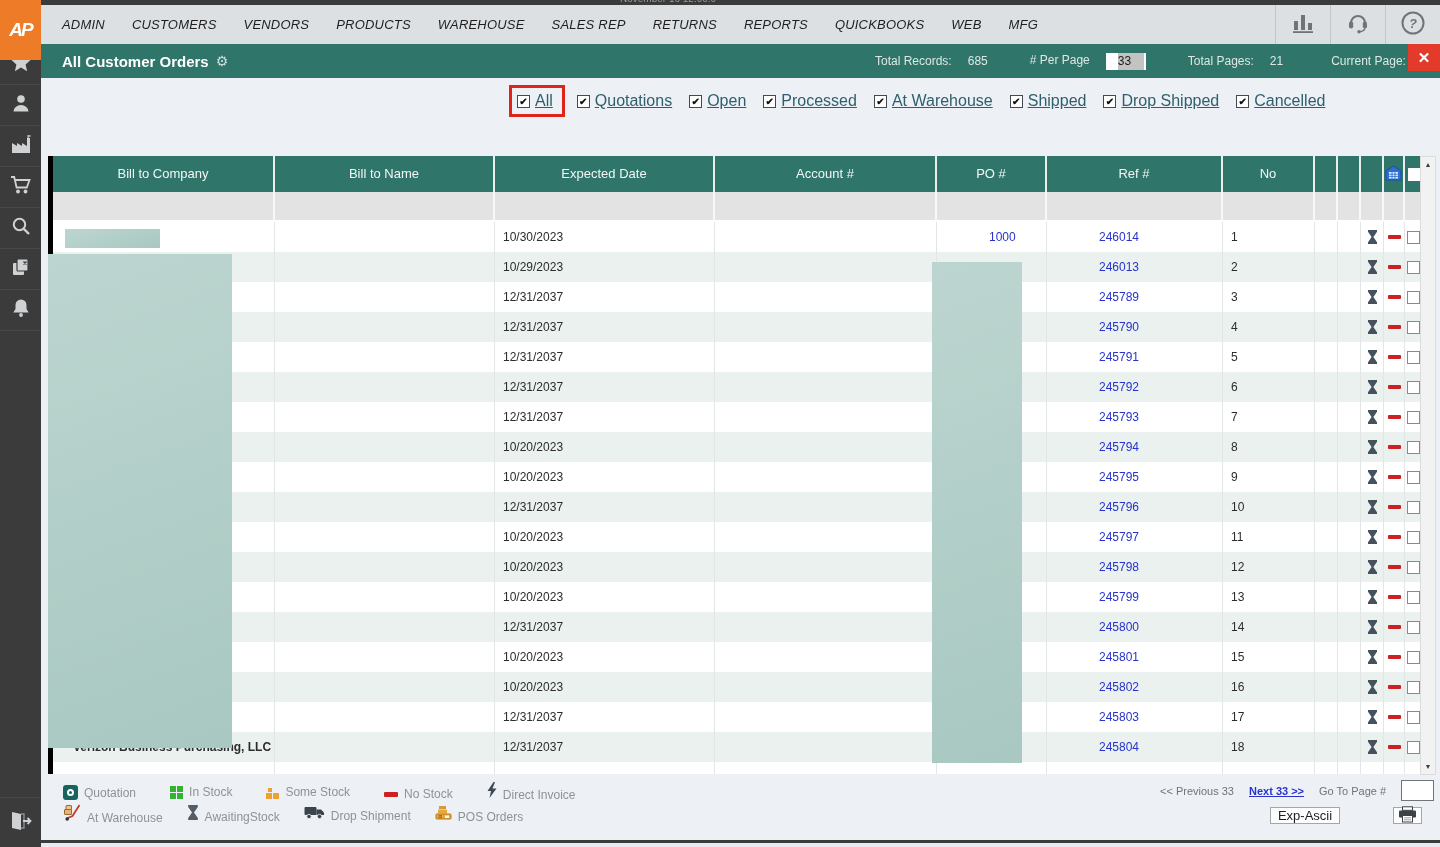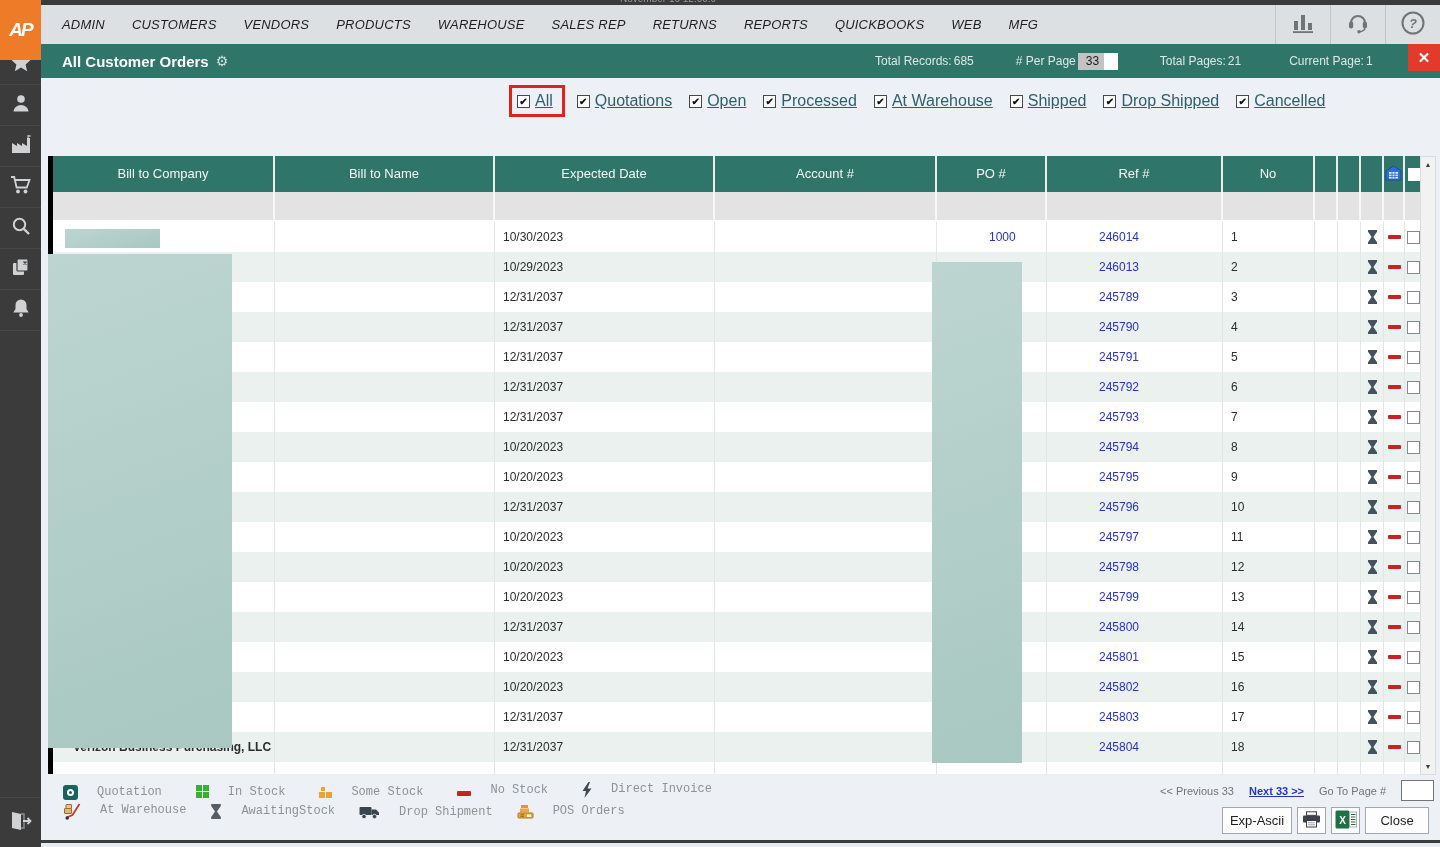--- a/index.html
+++ b/index.html
@@ -22,23 +22,23 @@
   
   #sidebar { left:0; top:44px; width:41px; height:803px; background:#3b3b3c; z-index:4; }
   .side-cell { width:41px; height:41px; display:flex; align-items:center; justify-content:center; border-bottom:1px solid #474748; }
   #side-exit { position:absolute; left:0; top:753px; width:41px; height:50px; display:flex; align-items:center; justify-content:center; border-top:1px solid #474748; }
 
   
   #modal-header { left:41px; top:44px; width:1399px; height:34px; background:#2f7569; z-index:3; }
   #page-title { position:absolute; left:21px; top:0; height:34px; display:flex; align-items:center; gap:7px; color:#fff; font-size:15px; font-weight:bold; }
   #title-gear { font-size:14px; color:#cfe0db; font-weight:normal; }
   #header-stats { position:absolute; left:834px; top:0; height:34px; display:flex; align-items:center; gap:42px; color:#dde8e5; font-size:12px; }
-  .stat { display:flex; gap:2px; align-items:center; }
+  .stat { display:flex; gap:16px; align-items:flex-start; }
   #per-page-box { width:40px; height:17px; background:#fff; display:flex; }
-  #per-page-box .val { width:26px; background:#c3c3c3; color:#1c1c1c; font-size:12px; padding-left:8px; line-height:17px; }
+  #per-page-box .val { width:26px; background:#c3c3c3; color:#1c1c1c; font-size:12px; padding-left:0; line-height:17px;margin-left:12px; }
   #close-button { left:1408px; top:44px; width:32px; height:27px; background:#e33b2b; color:#fff; font-size:15px; font-weight:bold; display:flex; align-items:center; justify-content:center; z-index:6; cursor:pointer; }
 
   
   #content { left:41px; top:78px; width:1399px; height:762px; background:#edf1f6; z-index:1; }
   #modal-bottom-border { left:41px; top:840px; width:1399px; height:3px; background:#3c3c3d; z-index:2; }
 
   
   #status-filters { left:514px; top:86px; height:30px; display:flex; gap:17px; align-items:center; z-index:2; }
   .filter-item { display:flex; align-items:center; gap:5px; }
   .filter-item.highlighted { border:3px solid #e0241c; padding:4px 9px 4px 5px; margin:-7px -5px; }
@@ -80,35 +80,35 @@
 
   
   .redact { background:linear-gradient(160deg,#bdd5d0 0%,#a8c8c1 100%); z-index:3; }
   #redact-row1 { left:65px; top:229px; width:95px; height:19px; }
   #redact-company { left:48px; top:254px; width:184px; height:494px; }
   #redact-po { left:932px; top:262px; width:90px; height:501px; }
 
   
   .legend-row { left:63px; display:flex; gap:34px; align-items:center; height:18px; z-index:2; }
   #legend-row1 { top:783px; } #legend-row2 { top:805px; gap:24px; }
-  .legend-item { display:flex; align-items:flex-start; gap:19px;font-family:Liberation Mono, monospace; }
+  .legend-item { display:flex; align-items:flex-end; gap:6px; }
   .legend-label { font-size:12px; color:#8f9294; }
   .q-badge { width:15px; height:15px; background:#17645e; border-radius:3px; display:flex; align-items:center; justify-content:center; }
   .q-badge i { display:block; width:7px; height:7px; border:2.5px solid #fff; border-radius:50%; }
   .grid4 { display:grid; grid-template-columns:6px 6px; grid-template-rows:6px 6px; gap:1px; }
   .grid4 .g { background:#35b133; } .grid4 .o { background:#f0a030; }
   .grid4 .os { background:#f0a030; width:4px; height:4px; align-self:end; justify-self:end; }
   .grid4 .e { background:transparent; }
 
   #pagination { left:1160px; top:780px; display:flex; gap:15px; align-items:center; z-index:2; }
   .pg-gray { font-size:11px; color:#6f7478; }
   .pg-link { font-size:11px; color:#2733cc; text-decoration:underline; font-weight:bold; cursor:pointer; }
   #goto-input { width:33px; height:21px; background:#fff; border:1px solid #70757a; }
   #footer-buttons { left:1222px; top:807px; display:flex; gap:5px; align-items:center; z-index:2; }
-  .f-btn { height:27px; background:#fdfdfd; border:1px solid #a2a7ab; font-size:13px; color:#1e1e1e; display:flex; align-items:center; justify-content:center; cursor:pointer; }
+  .f-btn { height:17px; background:#fdfdfd; border:1px solid #a2a7ab; font-size:13px; color:#1e1e1e; display:flex; align-items:center; justify-content:center; cursor:pointer;margin-left:48px; }
   #exp-ascii-button { width:70px; } #close-footer-button { width:64px; }
   .f-icon-btn { width:29px; }
 </style>
 </head>
 <body>
 
 <div class="abs" id="top-strip">
   <span>November 16 12:00:0</span>
 </div>
 

